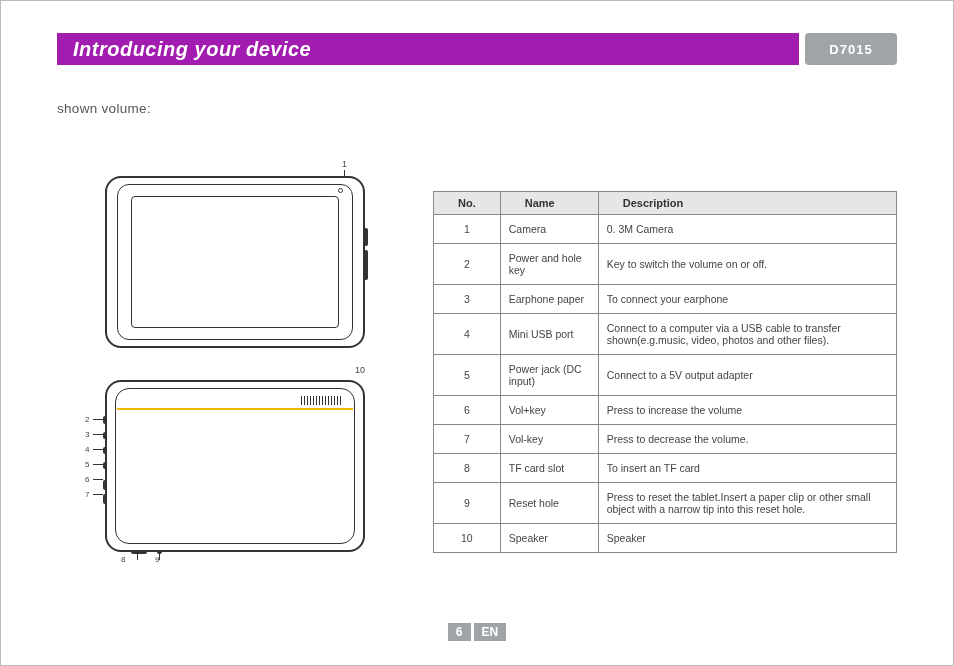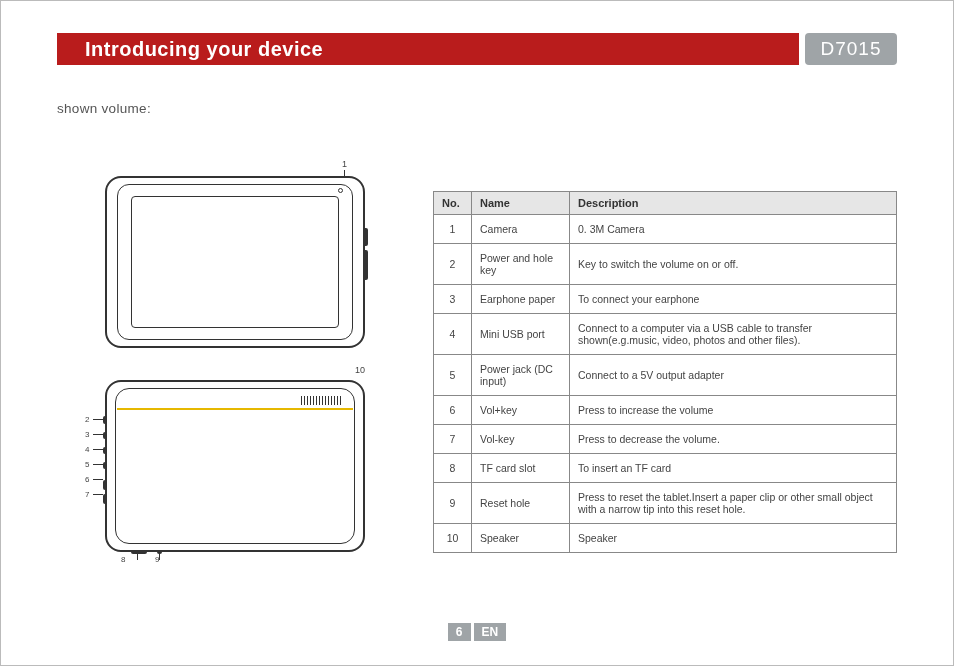--- a/index.html
+++ b/index.html
@@ -17,36 +17,37 @@
     position: absolute;
     top: 32px;
     left: 56px;
     right: 56px;
     height: 32px;
     display: flex;
     align-items: stretch;
   }
   .header-main {
     flex: 1;
-    background: #b91c1c;
+    background: #a21caf;
     color: #fff;
+    font-style: italic;
     font-weight: 600;
     font-size: 20px;
     display: flex;
     align-items: center;
-    padding-left: 28px;
+    padding-left: 16px;
     letter-spacing: 0.5px;
   }
   .header-badge {
     width: 92px;
     margin-left: 6px;
     background: #9fa4a7;
     color: #fff;
-    font-weight: 400;
-    font-size: 19px;
+    font-weight: 700;
+    font-size: 13px;
     display: flex;
     align-items: center;
     justify-content: center;
     border-radius: 4px;
     letter-spacing: 1px;
   }
   .intro {
     position: absolute;
     top: 98px;
     left: 56px;
@@ -209,21 +210,21 @@
     right: 56px;
   }
   table {
     width: 100%;
     border-collapse: collapse;
     font-size: 11px;
   }
   thead th {
     background: #e6e6e6;
     text-align: left;
-    padding: 5px 8px;
+    padding: 5px 24px;
     border: 1px solid #888;
     font-weight: 700;
     color: #333;
   }
   tbody td {
     border-left: 1px solid #888;
     border-right: 1px solid #888;
     border-bottom: 1px solid #888;
     padding: 8px 8px;
     vertical-align: middle;

